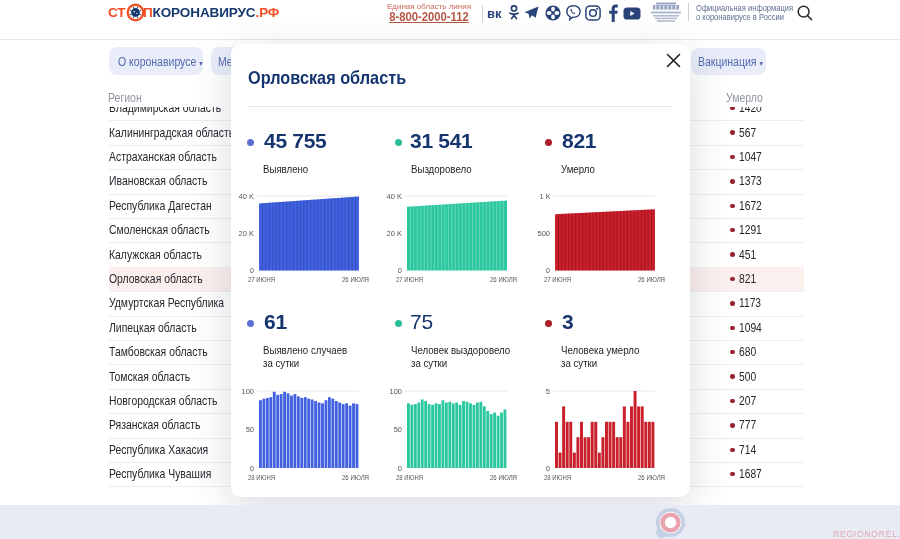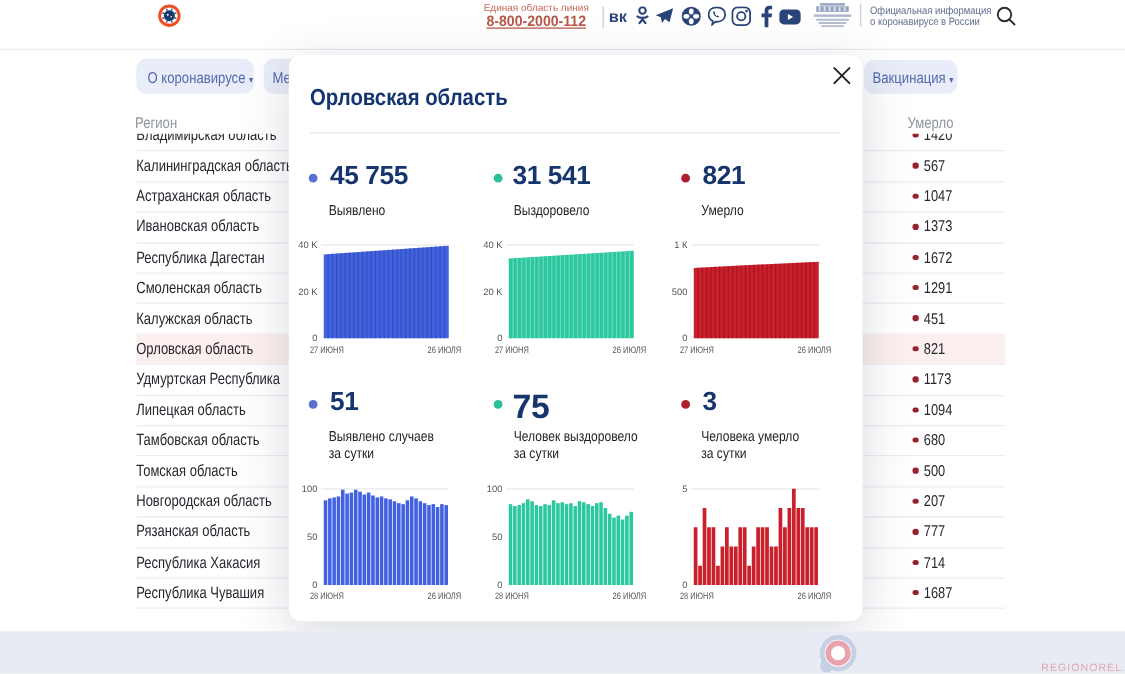--- a/index.html
+++ b/index.html
@@ -2,20 +2,21 @@
 <html lang="ru"><head><meta charset="utf-8">
 <style>
 *{margin:0;padding:0;box-sizing:border-box}
 html,body{width:900px;height:539px;overflow:hidden;font-family:"Liberation Sans",sans-serif;background:#fff}
 .abs{position:absolute}
 </style></head>
 <body>
 <div style="position:relative;width:900px;height:539px;overflow:hidden">
 
 <div class="abs" style="left:0;top:0;width:900px;height:40px;background:#fff;border-bottom:1px solid #e9e9ee"></div>
+<div class="abs" style="left:108px;top:5px;font-size:13.5px;font-weight:bold;letter-spacing:-0.1px;white-space:nowrap"><span style="color:#f04e23">СТ</span><span style="display:inline-block;width:17.5px"></span><span style="color:#f04e23">П</span><span style="color:#173a6e">КОРОНАВИРУС</span><span style="color:#f04e23">.РФ</span></div>
 <svg style="position:absolute;left:126px;top:3px" width="19" height="19" viewBox="0 0 19 19">
       <circle cx="9.5" cy="9.5" r="7.8" fill="#fff" stroke="#f04e23" stroke-width="2.4"></circle>
       <g stroke="#173a6e" stroke-width="1">
         <line x1="13.4" y1="11.1" x2="15.1" y2="11.8"></line>
         <line x1="11.1" y1="13.4" x2="11.8" y2="15.1"></line>
         <line x1="7.9" y1="13.4" x2="7.2" y2="15.1"></line>
         <line x1="5.6" y1="11.1" x2="3.9" y2="11.8"></line>
         <line x1="5.6" y1="7.9" x2="3.9" y2="7.2"></line>
         <line x1="7.9" y1="5.6" x2="7.2" y2="3.9"></line>
         <line x1="11.1" y1="5.6" x2="11.8" y2="3.9"></line>
@@ -175,24 +176,24 @@
 <div style="position:absolute;left:247px;top:138.6px;width:7px;height:7px;border-radius:50%;background:#5b6fd1"></div>
     <div style="position:absolute;left:264px;top:128.6px;font-size:21px;font-weight:bold;color:#16356e;letter-spacing:-0.3px">45 755</div>
     <div style="position:absolute;left:263px;top:163px;font-size:11.5px;line-height:13.2px;color:#1e1e24;white-space:nowrap;transform:scaleX(0.84);transform-origin:0 0">Выявлено</div>
     <div style="position:absolute;left:395px;top:138.6px;width:7px;height:7px;border-radius:50%;background:#2abf9b"></div>
     <div style="position:absolute;left:410px;top:128.6px;font-size:21px;font-weight:bold;color:#16356e;letter-spacing:-0.3px">31 541</div>
     <div style="position:absolute;left:411px;top:163px;font-size:11.5px;line-height:13.2px;color:#1e1e24;white-space:nowrap;transform:scaleX(0.84);transform-origin:0 0">Выздоровело</div>
     <div style="position:absolute;left:545px;top:138.6px;width:7px;height:7px;border-radius:50%;background:#ad1f2a"></div>
     <div style="position:absolute;left:562px;top:128.6px;font-size:21px;font-weight:bold;color:#16356e;letter-spacing:-0.3px">821</div>
     <div style="position:absolute;left:561px;top:163px;font-size:11.5px;line-height:13.2px;color:#1e1e24;white-space:nowrap;transform:scaleX(0.84);transform-origin:0 0">Умерло</div>
     <div style="position:absolute;left:247px;top:319.9px;width:7px;height:7px;border-radius:50%;background:#5b6fd1"></div>
-    <div style="position:absolute;left:264px;top:309.9px;font-size:21px;font-weight:bold;color:#16356e;letter-spacing:-0.3px">51</div>
+    <div style="position:absolute;left:264px;top:309.9px;font-size:21px;font-weight:bold;color:#16356e;letter-spacing:-0.3px">61</div>
     <div style="position:absolute;left:263px;top:343.8px;font-size:11.5px;line-height:13.2px;color:#1e1e24;white-space:nowrap;transform:scaleX(0.84);transform-origin:0 0">Выявлено случаев<br>за сутки</div>
     <div style="position:absolute;left:395px;top:319.9px;width:7px;height:7px;border-radius:50%;background:#2abf9b"></div>
-    <div style="position:absolute;left:410px;top:309.9px;font-size:27px;font-weight:bold;color:#16356e;letter-spacing:-0.3px">75</div>
+    <div style="position:absolute;left:410px;top:309.9px;font-size:21px;font-weight:normal;color:#16356e;letter-spacing:-0.3px">75</div>
     <div style="position:absolute;left:411px;top:343.8px;font-size:11.5px;line-height:13.2px;color:#1e1e24;white-space:nowrap;transform:scaleX(0.84);transform-origin:0 0">Человек выздоровело<br>за сутки</div>
     <div style="position:absolute;left:545px;top:319.9px;width:7px;height:7px;border-radius:50%;background:#ad1f2a"></div>
     <div style="position:absolute;left:562px;top:309.9px;font-size:21px;font-weight:bold;color:#16356e;letter-spacing:-0.3px">3</div>
     <div style="position:absolute;left:561px;top:343.8px;font-size:11.5px;line-height:13.2px;color:#1e1e24;white-space:nowrap;transform:scaleX(0.84);transform-origin:0 0">Человека умерло<br>за сутки</div>
 <svg style="position:absolute;left:235px;top:184.0px" width="148" height="106.5" viewBox="0 0 148 106.5">
       <line x1="22" y1="12" x2="124" y2="12" stroke="#e8e8ec" stroke-width="1"></line>
       <polygon points="24,19.5 124,12.5 124,86.5 24,86.5" fill="#4161e0"></polygon>
       <line x1="27.45" y1="19.2" x2="27.45" y2="86.5" stroke="#3150ba" stroke-width="0.9"></line>
       <line x1="30.90" y1="19.0" x2="30.90" y2="86.5" stroke="#3150ba" stroke-width="0.9"></line>
       <line x1="34.34" y1="18.7" x2="34.34" y2="86.5" stroke="#3150ba" stroke-width="0.9"></line>

